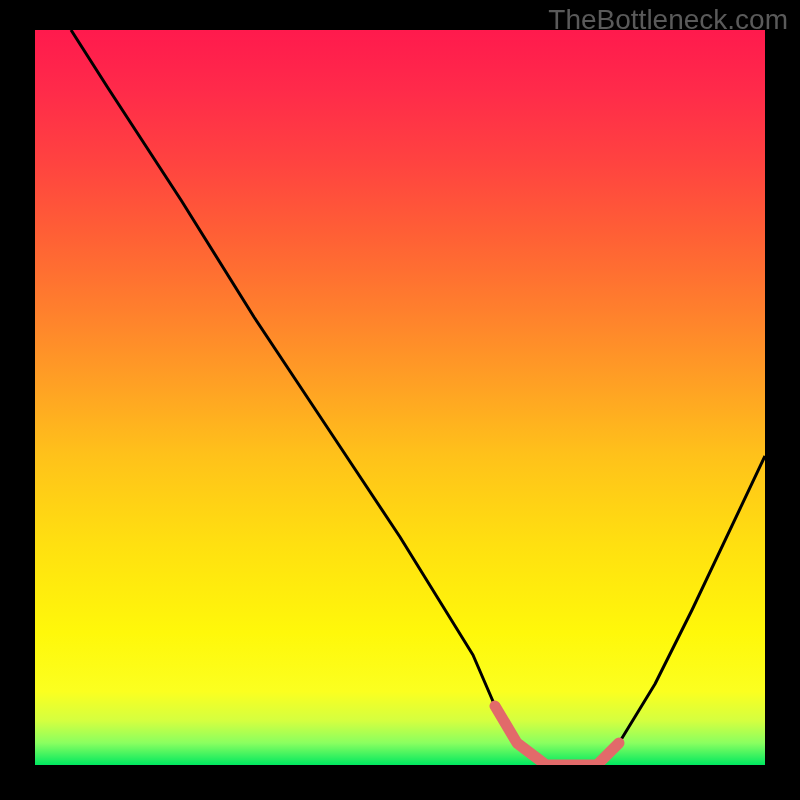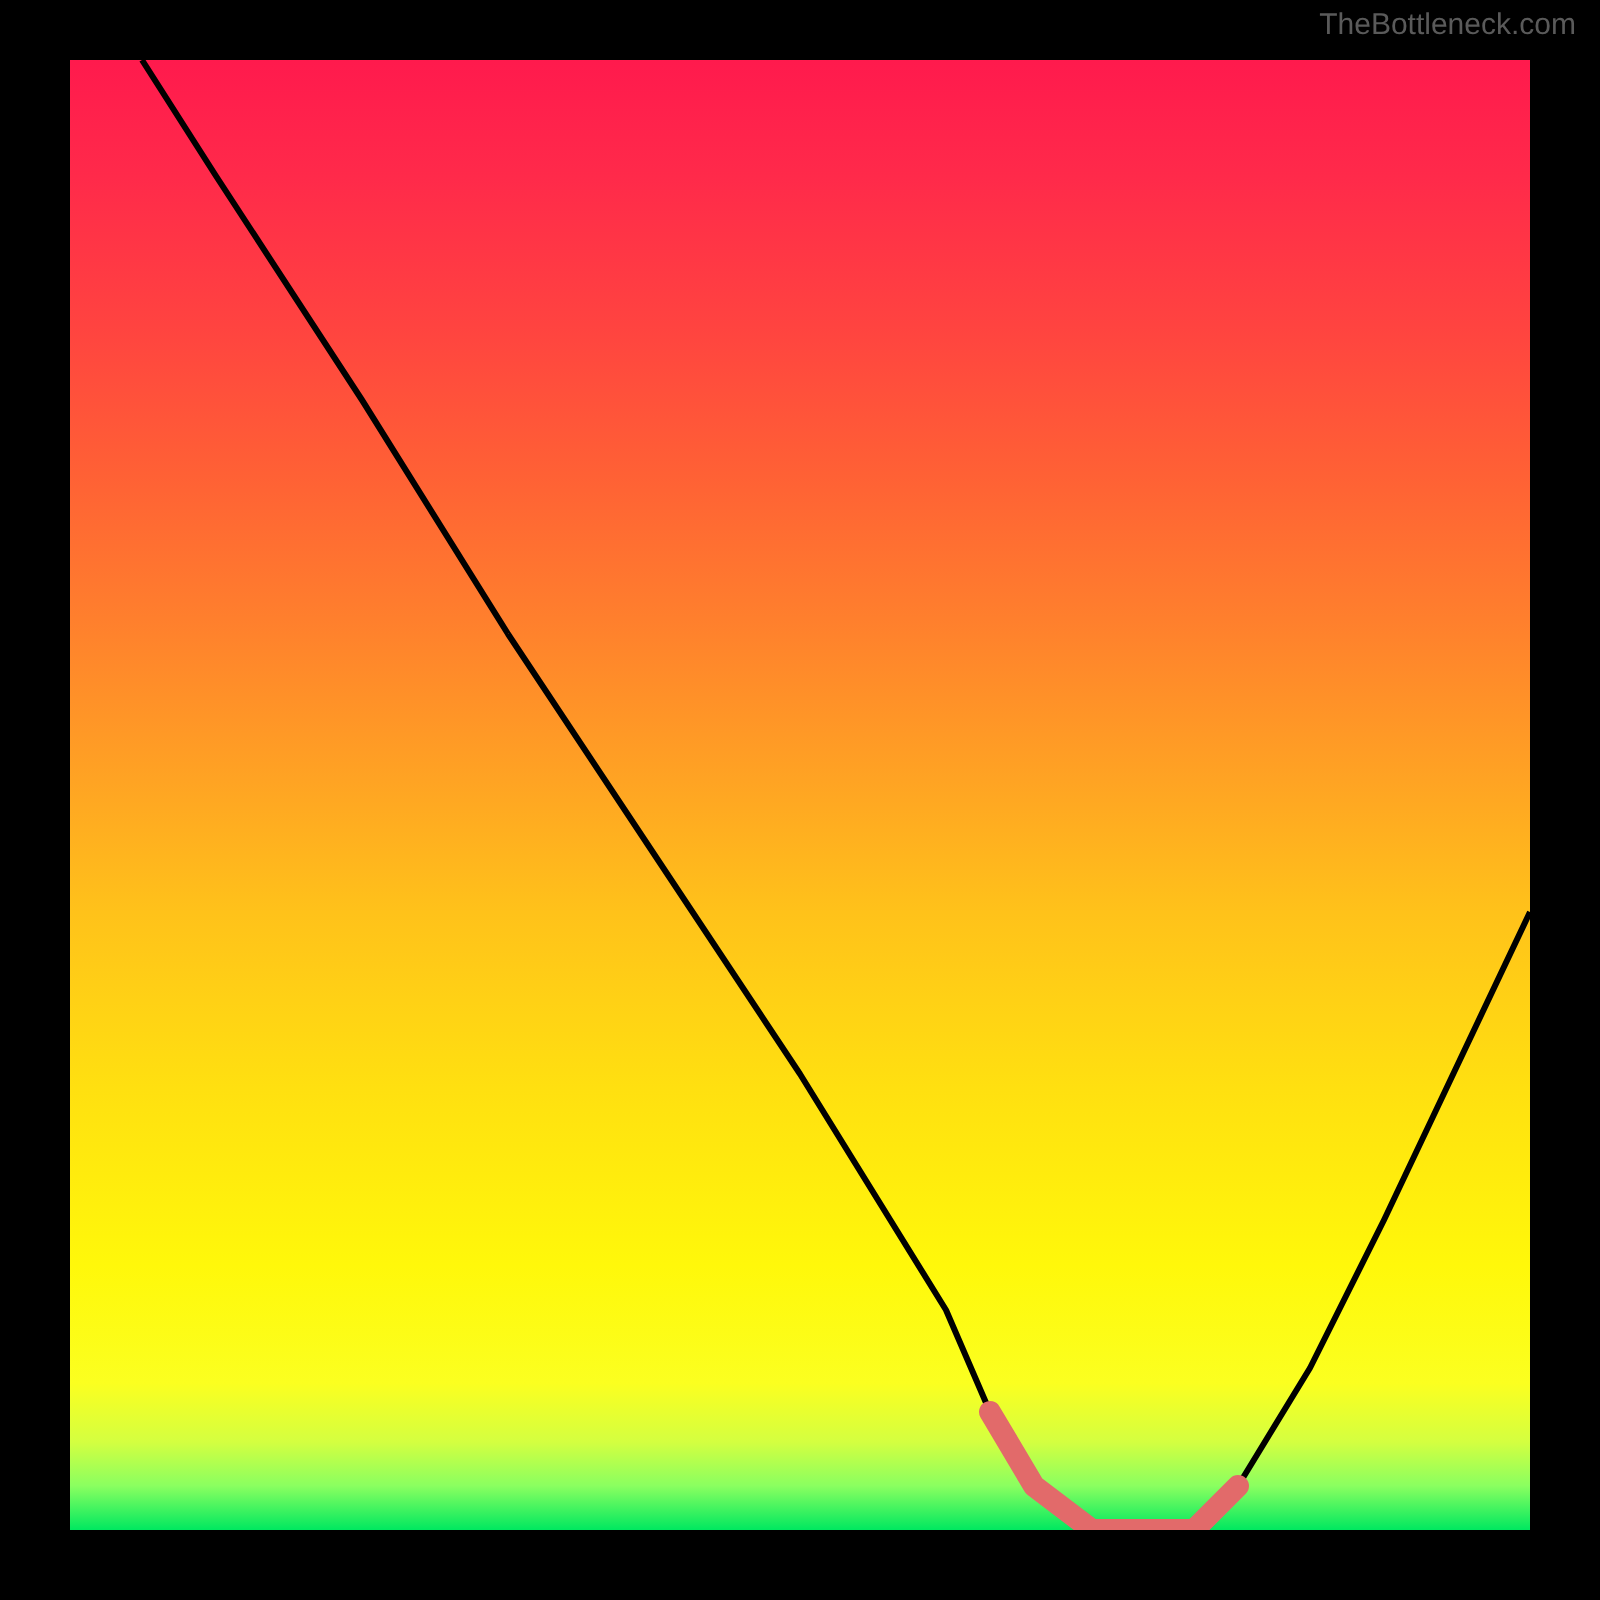--- a/index.html
+++ b/index.html
@@ -8,21 +8,21 @@
     height: 800px;
     background: #000;
     position: relative;
     font-family: Arial, sans-serif;
   }
   .watermark {
     position: absolute;
     top: 4px;
     right: 12px;
     color: #5a5a5a;
-    font-size: 15px;
+    font-size: 28px;
     font-weight: normal;
     z-index: 10;
   }
   .plot-area {
     position: absolute;
     left: 35px;
     top: 30px;
     width: 730px;
     height: 735px;
     background: linear-gradient(to bottom,

